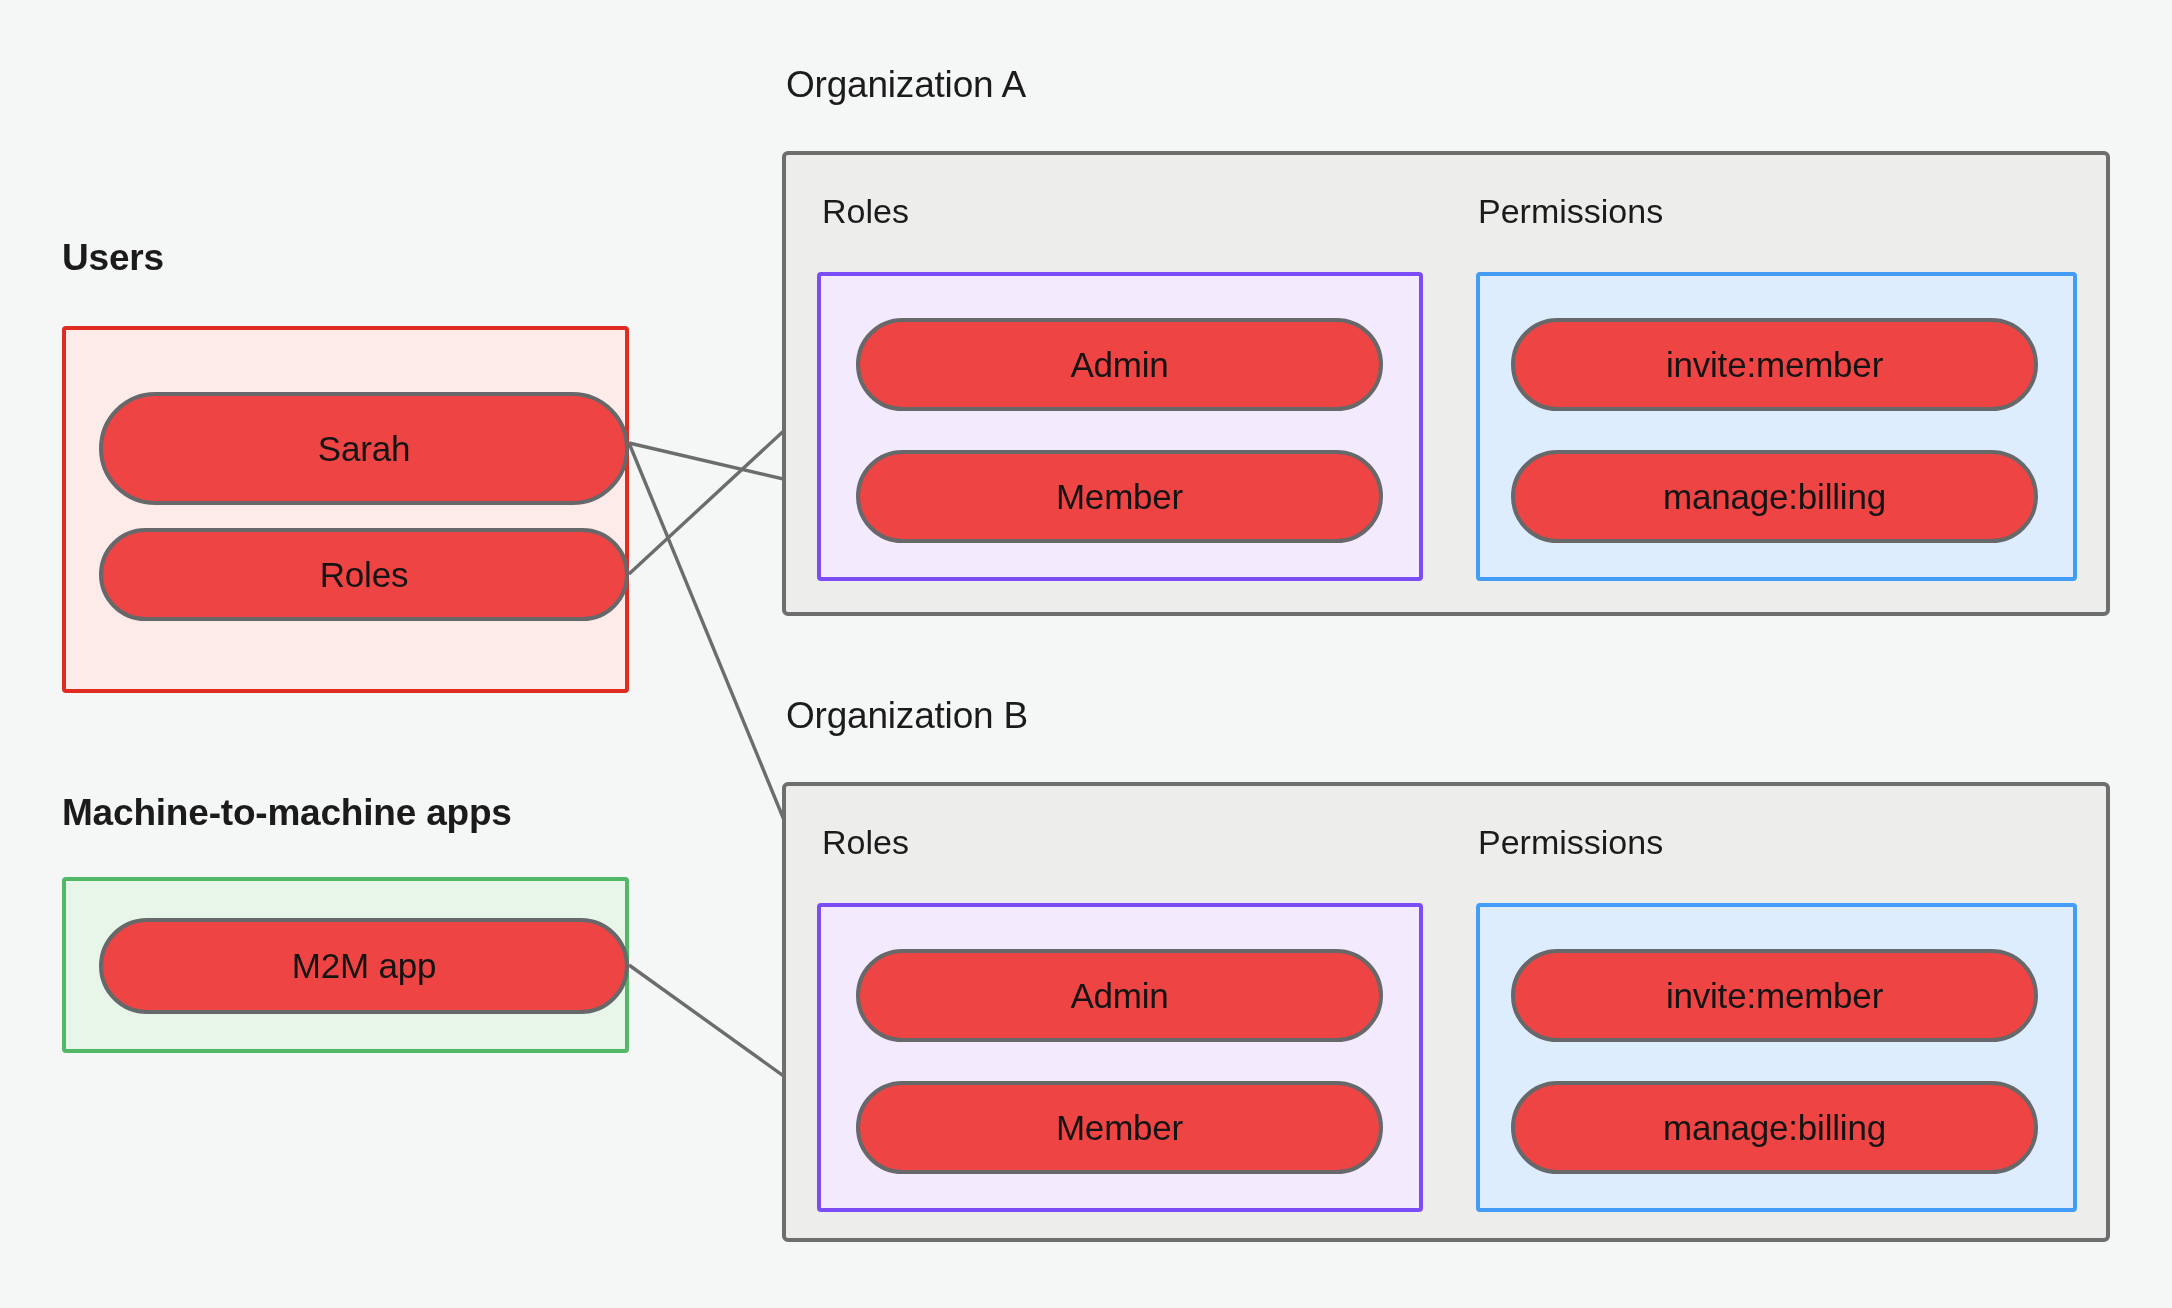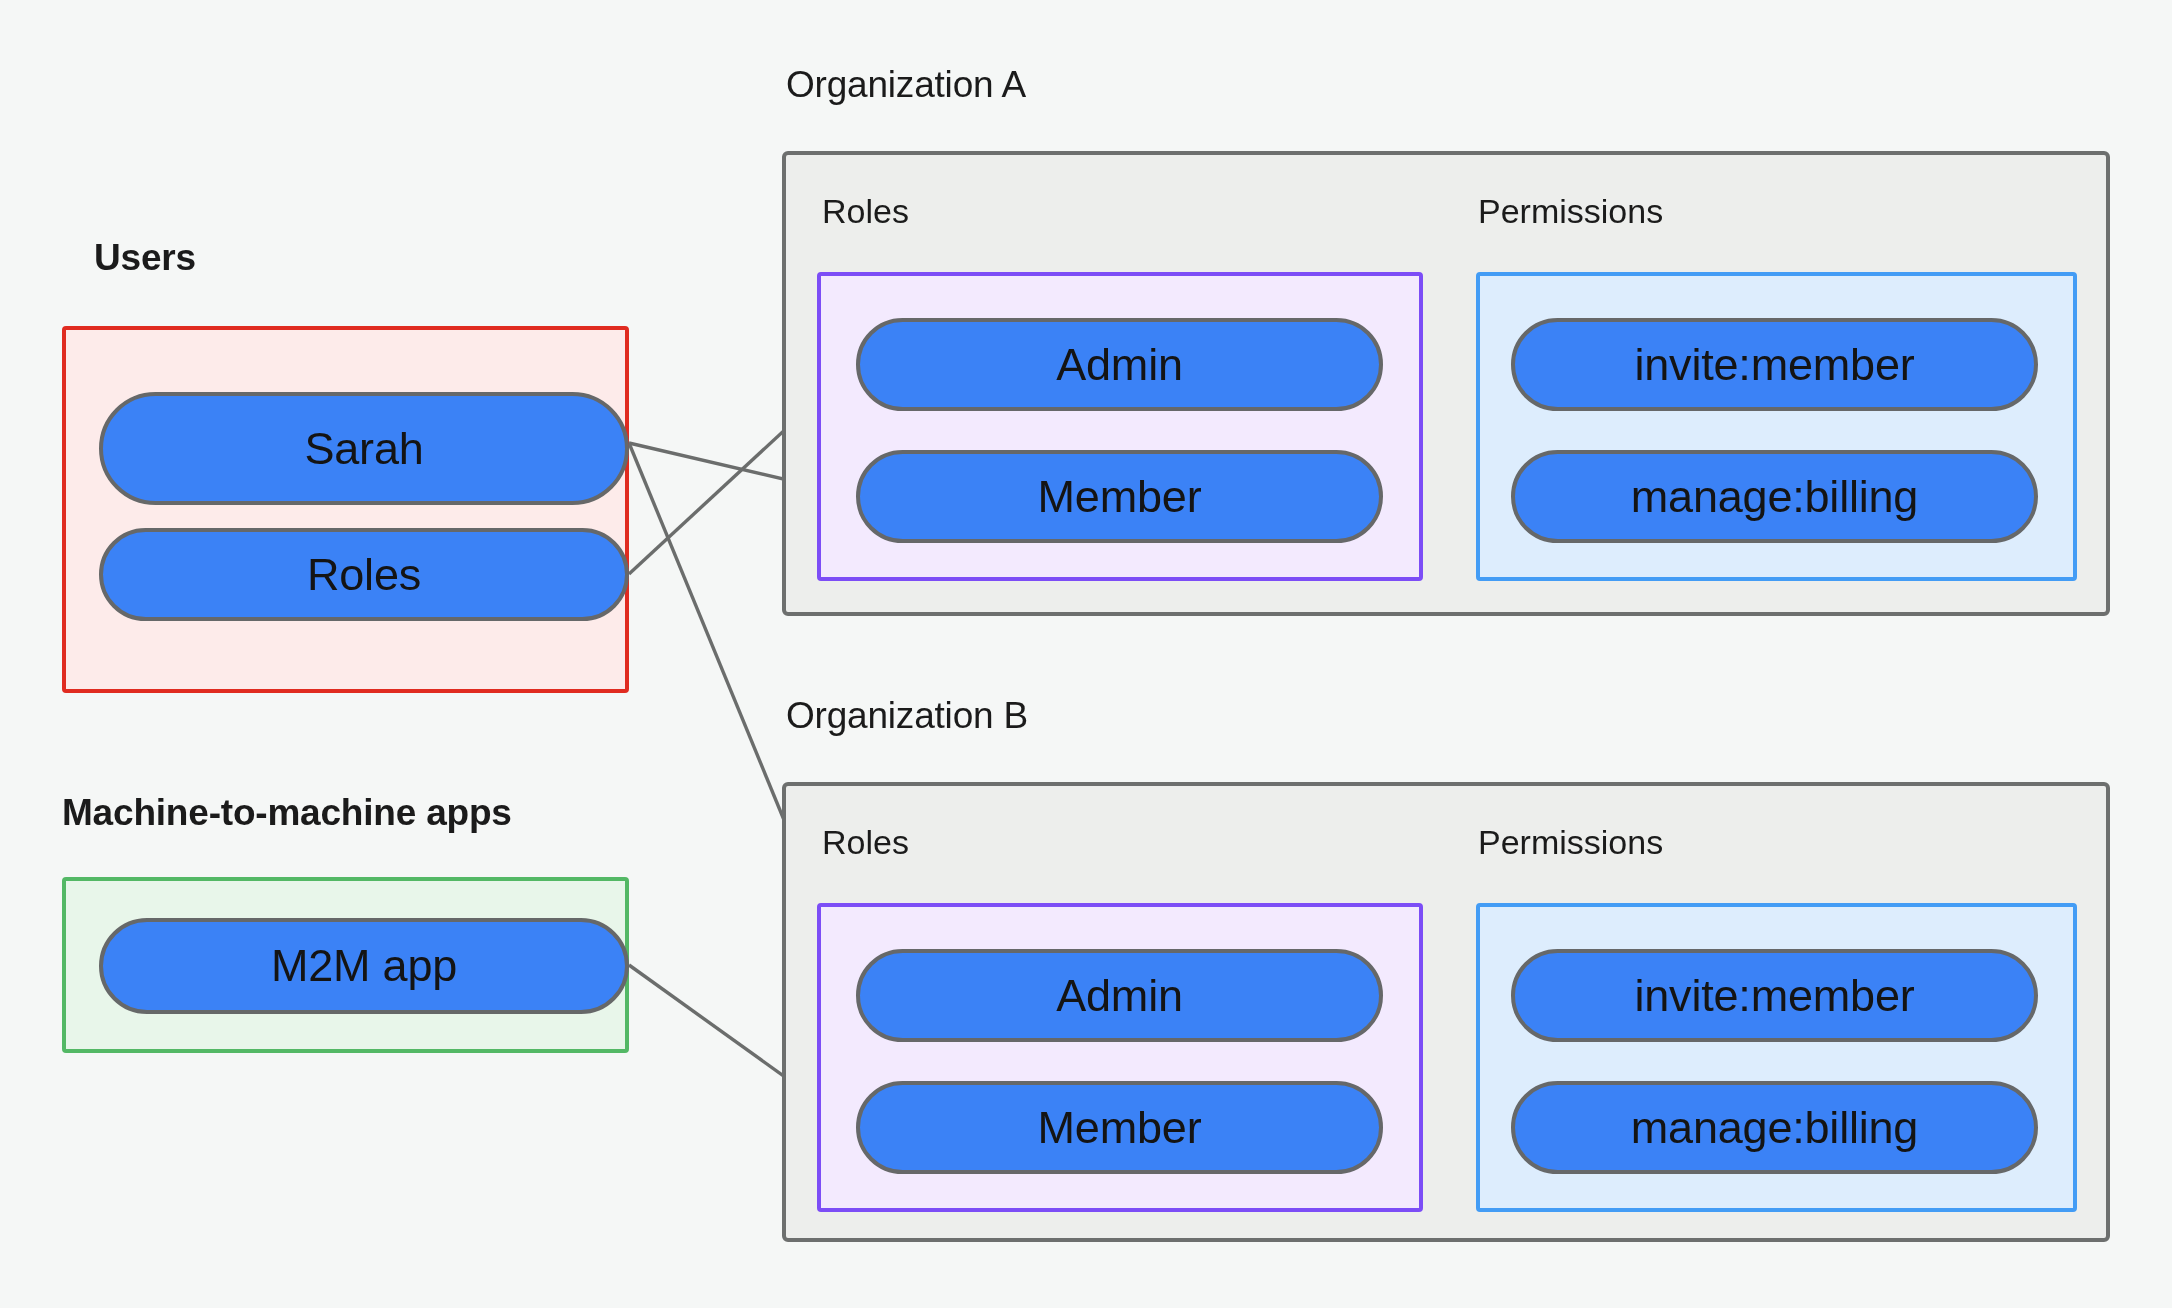--- a/index.html
+++ b/index.html
@@ -62,27 +62,27 @@
     box-sizing: border-box;
     background: #EDEEEC;
     border: 4px solid #6D6F6E;
     border-radius: 6px;
   }
 
   
   .node {
     position: absolute;
     box-sizing: border-box;
-    background: #3b82f6;
+    background: #ef4444;
     border: 4px solid #666869;
     border-radius: 70px;
     display: flex;
     align-items: center;
     justify-content: center;
-    font-size: 45px;
+    font-size: 35px;
     color: #141414;
     letter-spacing: -0.2px;
     white-space: nowrap;
   }
 
   
   #edges {
     position: absolute;
     left: 0;
     top: 0;
@@ -123,21 +123,21 @@
     <circle cx="856" cy="364" r="10"></circle>
     <circle cx="856" cy="496" r="10"></circle>
     <circle cx="856" cy="995" r="10"></circle>
     <circle cx="856" cy="1128" r="10"></circle>
     <circle cx="1511" cy="364" r="10"></circle>
     <circle cx="1511" cy="496" r="10"></circle>
     <circle cx="1511" cy="995" r="10"></circle>
     <circle cx="1511" cy="1128" r="10"></circle>
   </svg>
 
-  <div class="section-title" style="left:62px; top:237px;margin-left:32px;">Users</div>
+  <div class="section-title" style="left:62px; top:237px;">Users</div>
 
   <div class="cluster users" style="left:62px; top:326px; width:567px; height:367px;">
   </div>
 
   <div class="node" style="left:99px; top:392px; width:530px; height:113px;">Sarah</div>
 
   <div class="node" style="left:99px; top:528px; width:530px; height:93px;">Roles</div>
 
   <div class="section-title" style="left:62px; top:792px;">Machine-to-machine apps</div>
 

